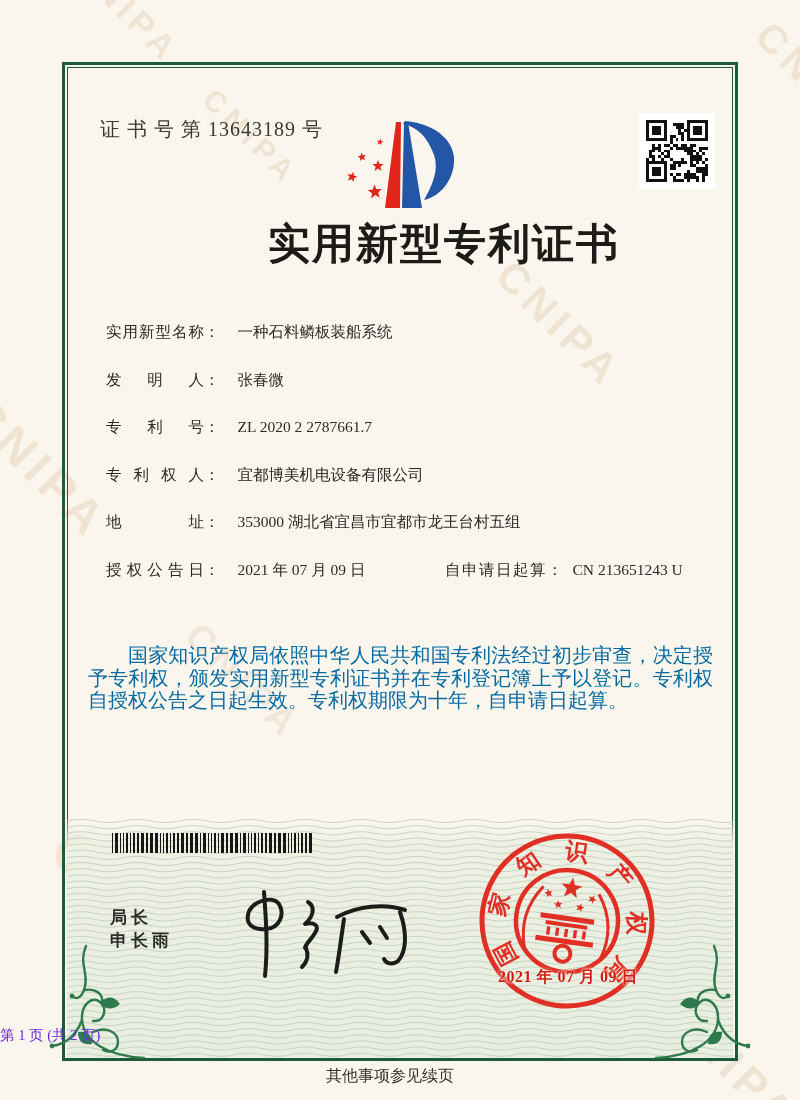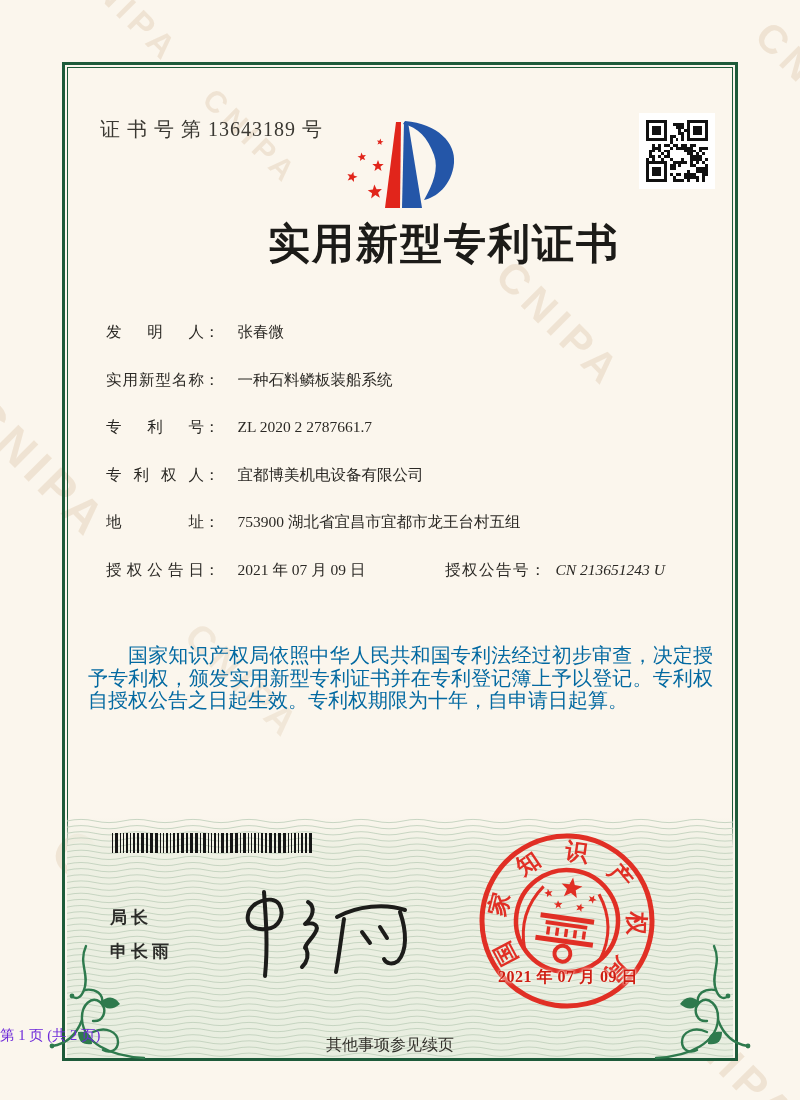--- a/index.html
+++ b/index.html
@@ -30,43 +30,43 @@
     position:absolute;left:62px;top:216px;width:764px;text-align:center;
     font-size:42px;font-weight:700;letter-spacing:2px;color:#1c1b18;
   }
   .fields{position:absolute;left:106px;top:320px;width:600px;font-size:15.5px;}
   .fields .row{position:relative;height:24px;line-height:24px;margin-bottom:23.5px;white-space:nowrap;}
   .lbl{display:inline-block;width:98px;text-align:justify;text-align-last:justify;vertical-align:top;}
   .col{display:inline-block;}
   .val{margin-left:18px;}
   .pair2{position:absolute;left:339px;top:0;}
   .pair2 .lbl2{letter-spacing:1.5px;}
-  .pair2 .val{margin-left:10px;font-style:italic;}
+  .pair2 .val{margin-left:10px;}
   .paras{position:absolute;left:88px;top:644px;width:625px;font-size:20px;line-height:22.7px;color:#0369a1;}
   .paras p{margin:0;text-indent:2em;text-align:justify;}
   
   .band{
     position:absolute;left:67px;top:817px;width:666px;height:241px;
     background:linear-gradient(180deg, rgba(243,242,230,0) 0px, #eef0e3 30px, #e8eee0 100%);
   }
   .band svg{position:absolute;left:0;top:0;}
   .barcode{position:absolute;left:112px;top:833px;}
   .signer{position:absolute;left:110px;top:906px;
     font-family:"Liberation Sans","DejaVu Sans",sans-serif;font-size:17px;
     letter-spacing:4px;color:#2b2b28;font-weight:700;}
-  .signer .s-name{margin-top:11px;}
+  .signer .s-name{}
   .signature{position:absolute;left:235px;top:884px;}
   .seal{position:absolute;left:476px;top:830px;}
   .seal-date{
     position:absolute;left:498px;top:967px;width:150px;
     font-size:16px;font-weight:700;color:#cf1d12;letter-spacing:0.5px;white-space:nowrap;
     text-shadow:0 0 2px #fdf9ef,0 0 4px #fdf9ef;
   }
   .page-footer{position:absolute;left:0;top:1026px;width:766px;text-align:left;font-size:14.5px;color:#6d28d9;}
-  .continuation{position:absolute;left:0;top:1035px;width:780px;text-align:center;font-size:16px;color:#34322c;}
+  .continuation{position:absolute;left:0;top:1066px;width:780px;text-align:center;font-size:16px;color:#34322c;}
   .corner-ornament{position:absolute;pointer-events:none;}
   .corner-ornament.right{transform:scaleX(-1);}
 </style>
 </head>
 <body>
 
 <span class="wm" style="left:60px;top:-10px;font-size:34px">CNIPA</span>
 <span class="wm" style="left:190px;top:120px;font-size:30px">CNIPA</span>
 <span class="wm" style="left:740px;top:60px;font-size:40px">CNIPA</span>
 <span class="wm" style="left:480px;top:300px;font-size:42px">CNIPA</span>
@@ -320,38 +320,38 @@
       <rect x="14" y="20" width="1" height="1" fill="#111"></rect>
       <rect x="17" y="20" width="1" height="1" fill="#111"></rect>
       <rect x="19" y="20" width="1" height="1" fill="#111"></rect>
     </svg>
 </div>
 
 <div class="title">实用新型专利证书</div>
 
 <div class="fields">
   <div class="row">
-    <span class="lbl">发明人</span><span class="col">：</span><span class="val">张春微</span>
+    <span class="lbl">实用新型名称</span><span class="col">：</span><span class="val">一种石料鳞板装船系统</span>
   </div>
   <div class="row">
-    <span class="lbl">实用新型名称</span><span class="col">：</span><span class="val">一种石料鳞板装船系统</span>
+    <span class="lbl">发明人</span><span class="col">：</span><span class="val">张春微</span>
   </div>
   <div class="row">
     <span class="lbl">专利号</span><span class="col">：</span><span class="val">ZL 2020 2 2787661.7</span>
   </div>
   <div class="row">
     <span class="lbl">专利权人</span><span class="col">：</span><span class="val">宜都博美机电设备有限公司</span>
   </div>
   <div class="row">
-    <span class="lbl">地址</span><span class="col">：</span><span class="val">753900 湖北省宜昌市宜都市龙王台村五组</span>
+    <span class="lbl">地址</span><span class="col">：</span><span class="val">353000 湖北省宜昌市宜都市龙王台村五组</span>
   </div>
   <div class="row">
     <span class="lbl">授权公告日</span><span class="col">：</span><span class="val">2021 年 07 月 09 日</span>
     <span class="pair2">
-      <span class="lbl2">授权公告号</span><span class="col">：</span><span class="val">CN 213651243 U</span>
+      <span class="lbl2">自申请日起算</span><span class="col">：</span><span class="val">CN 213651243 U</span>
     </span>
   </div>
 </div>
 
 <div class="paras">
   <p>国家知识产权局依照中华人民共和国专利法经过初步审查，决定授予专利权，颁发实用新型专利证书并在专利登记簿上予以登记。专利权自授权公告之日起生效。专利权期限为十年，自申请日起算。</p>
 </div>
 
 <div class="band">
   <svg id="waves" width="666" height="241" viewBox="0 0 666 241">

